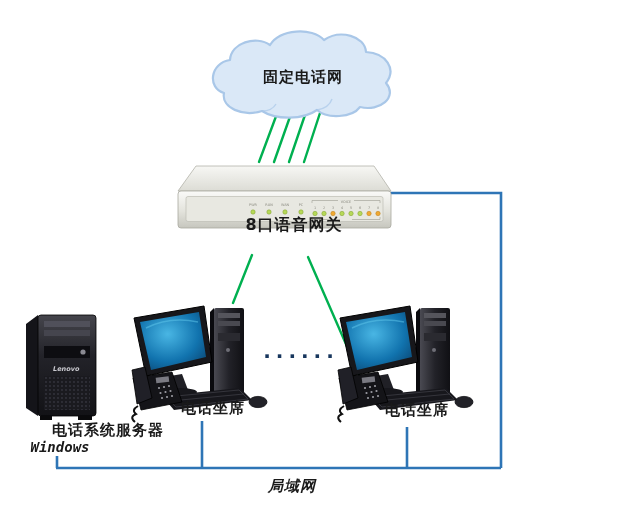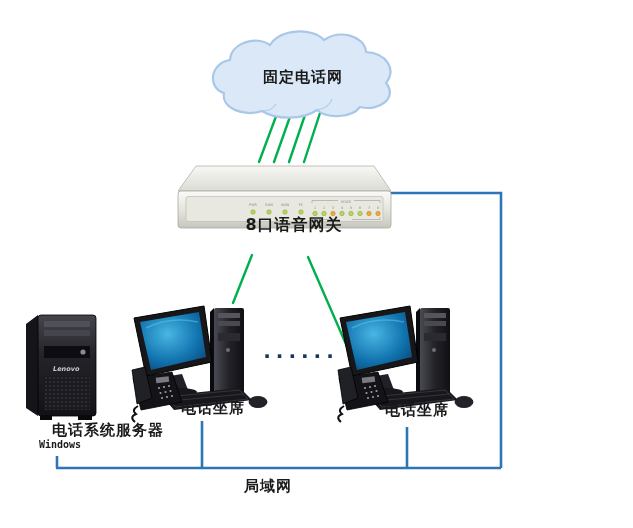--- a/index.html
+++ b/index.html
@@ -16,21 +16,21 @@
   .ledo{fill:var(--led-orange);stroke:#b97f1e;stroke-width:0.5;}
   .paneltxt{fill:#8a8a80;font-size:3.4px;font-family:"DejaVu Sans",sans-serif;text-anchor:middle;}
   .bracket{stroke:#9a9a90;stroke-width:0.6;fill:none;}
   
   .lbl{
     position:absolute;color:var(--label-text);font-weight:bold;white-space:nowrap;
     transform:translateX(-50%);font-size:15px;letter-spacing:1px;
   }
   .lbl-cloud{font-size:15px;}
   .lbl-gateway{font-size:16px;}
-  .lbl-mono{font-family:"DejaVu Sans Mono","Liberation Mono",monospace;font-size:10px;letter-spacing:0;}
+  .lbl-mono{font-family:"DejaVu Sans Mono","Liberation Mono",monospace;font-size:14px;letter-spacing:0;font-style:italic;}
   .dots{
     position:absolute;transform:translateX(-50%);color:var(--dots-navy);
     font-weight:bold;font-size:20px;letter-spacing:5px;line-height:20px;
   }
 </style>
 </head>
 <body>
 
 <div class="canvas">
 
@@ -218,14 +218,14 @@
   <div class="dots" style="left:301px;top:341px;">......</div>
 
   <div class="lbl" style="left:213px;top:399px;">电话坐席</div>
 
   <div class="lbl" style="left:417px;top:401px;">电话坐席</div>
 
   <div class="lbl" style="left:64px;top:421px;margin-left:44px;">电话系统服务器</div>
 
   <div class="lbl lbl-mono" style="left:60px;top:439px;">Windows</div>
 
-  <div class="lbl" style="left:268px;top:477px;">局域网</div>
+  <div class="lbl" style="left:292px;top:477px;font-style:italic;">局域网</div>
 </div>
 
 </body></html>

